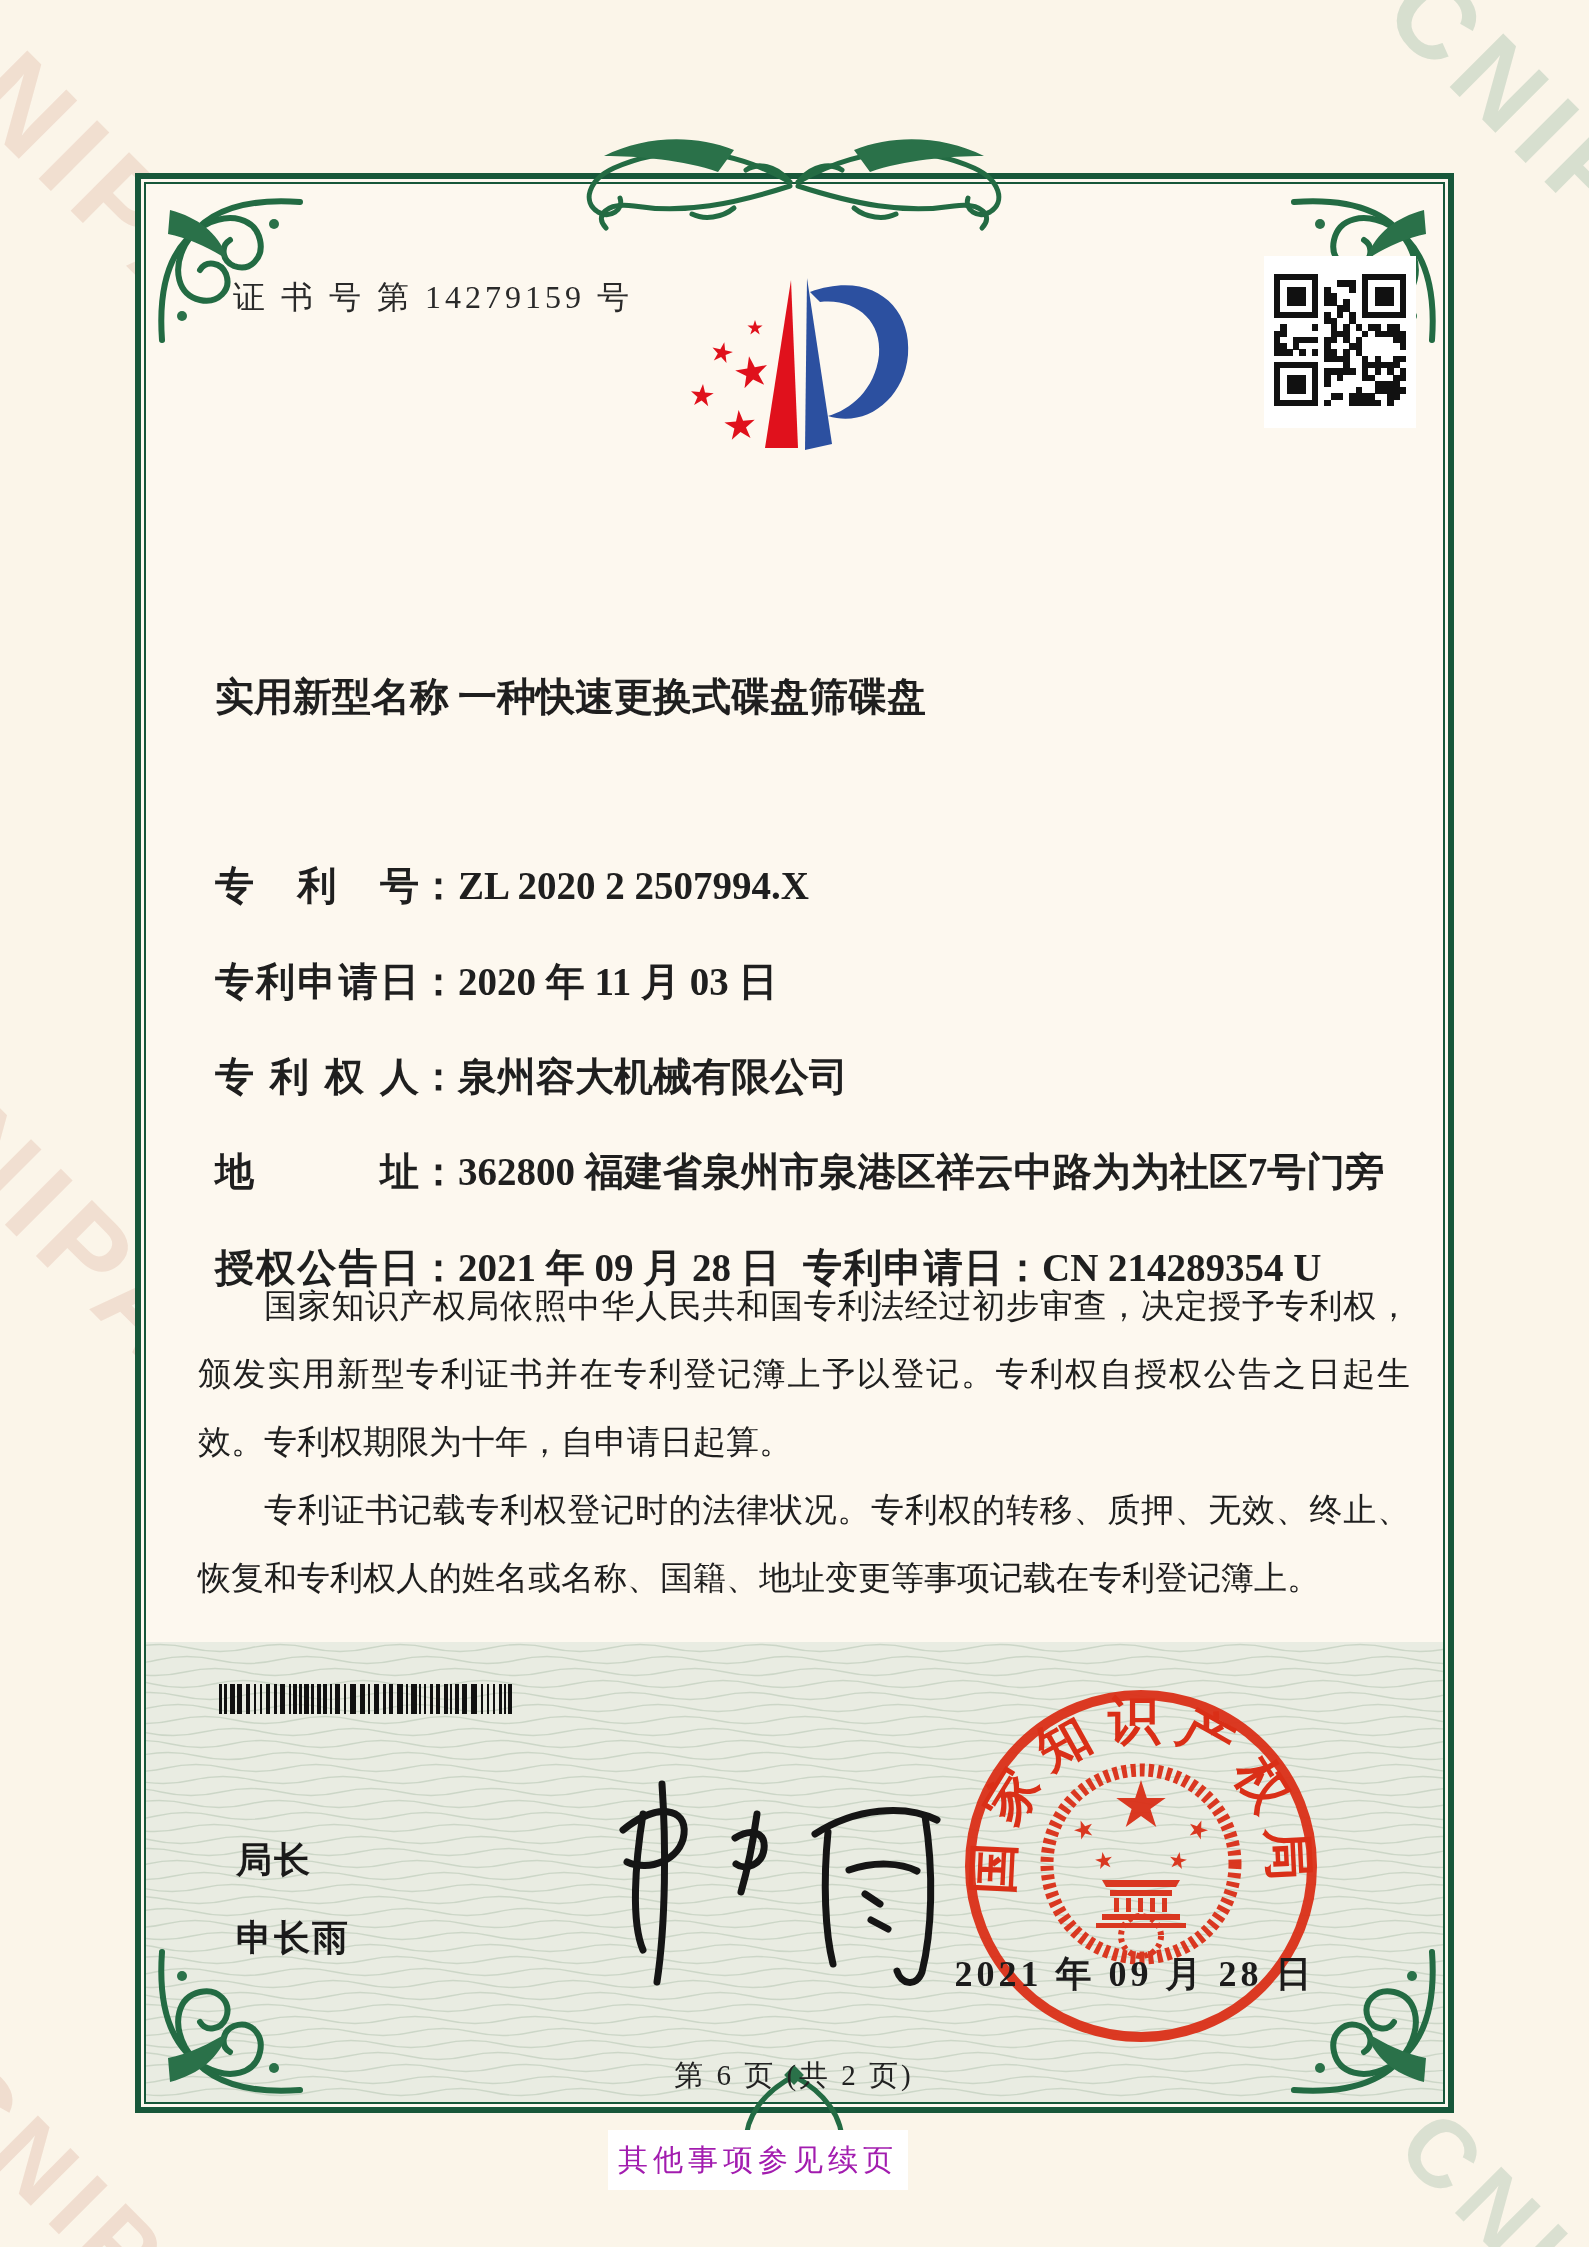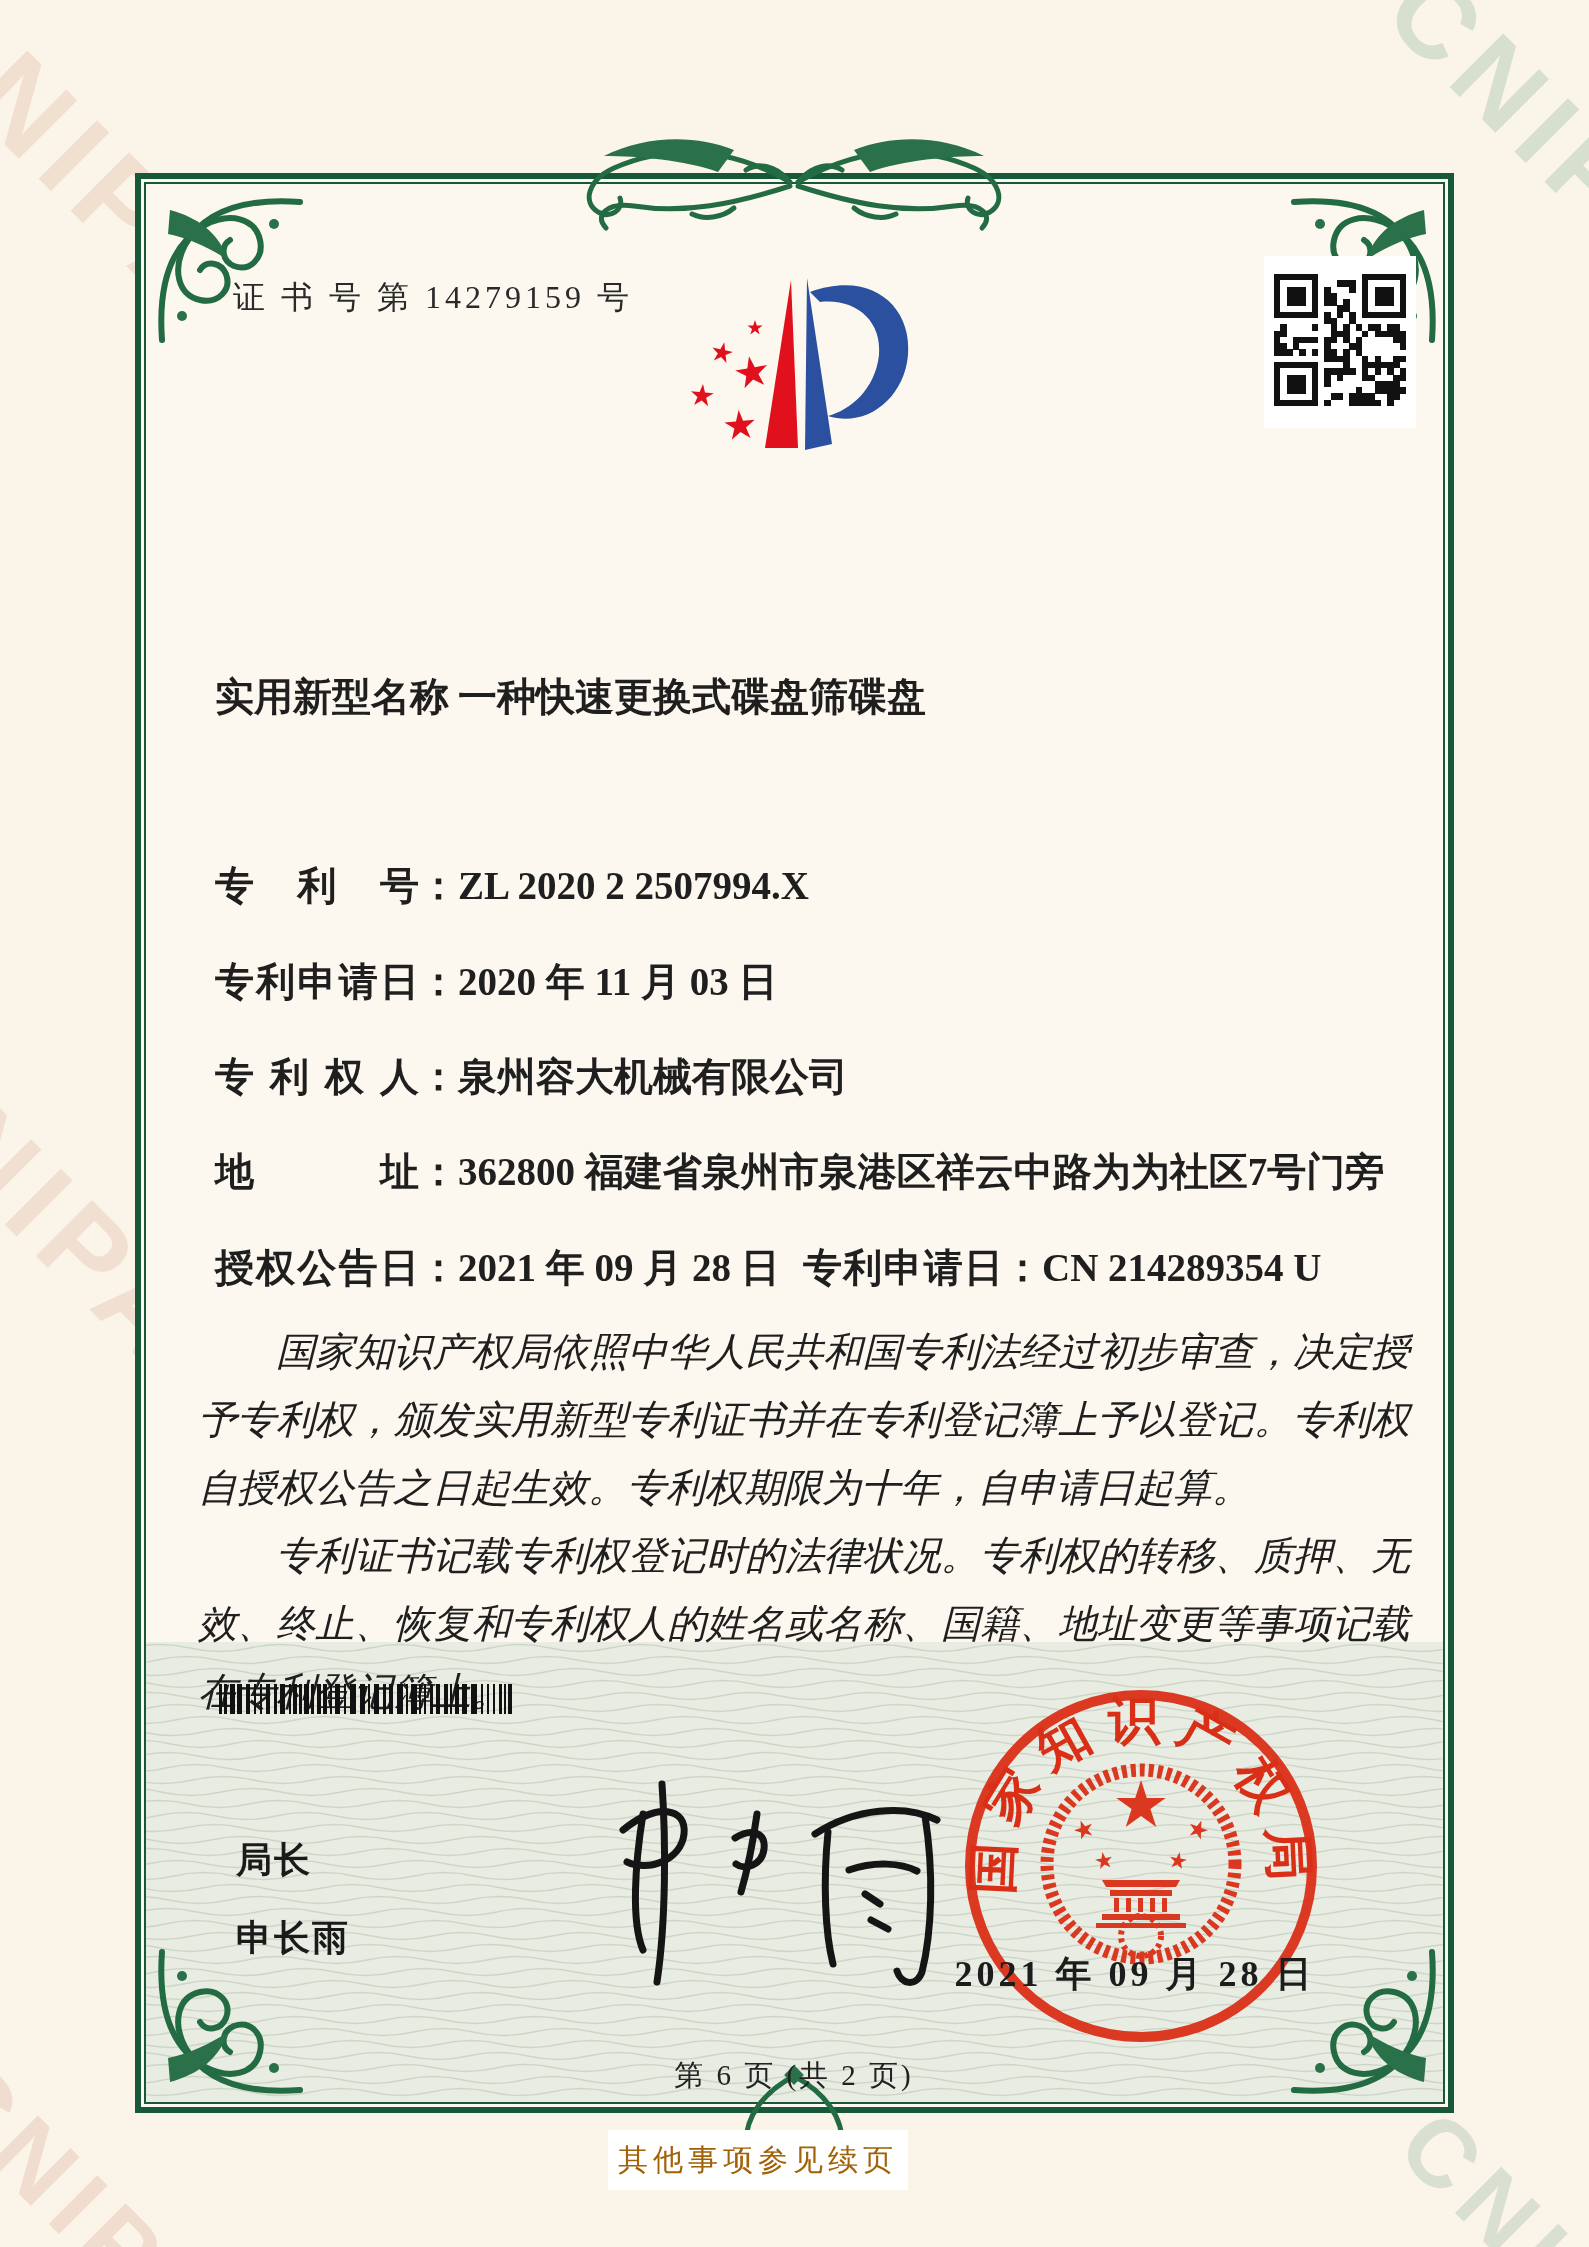--- a/index.html
+++ b/index.html
@@ -32,31 +32,31 @@
   .qr-wrap{position:absolute;left:1264px;top:256px;width:152px;height:172px;background:#ffffff;}
   .qr-wrap svg{position:absolute;left:10px;top:18px;}
   .title{position:absolute;left:0;top:476px;width:1589px;text-align:center;
          font-size:66px;font-weight:700;letter-spacing:14px;color:#111;}
   .frow{position:absolute;left:215px;width:1210px;font-size:39px;white-space:nowrap;font-weight:bold;}
   .r1{top:670px}.r2{top:764px}.r3{top:859px}.r4{top:955px}.r5{top:1050px}.r6{top:1145px}.r7{top:1241px}
   .flabel{display:inline-block;width:204px;text-align:justify;text-align-last:justify;vertical-align:top;}
   .flabel5{display:inline-block;width:204px;text-align:justify;text-align-last:justify;vertical-align:top;}
   .g2{position:absolute;left:588px;top:0;}
   .g2 .flabel5{width:200px;}
-  .paras{position:absolute;left:198px;top:1318px;width:1212px;font-size:39px;line-height:68px;text-align:justify;font-style:italic;}
+  .paras{position:absolute;left:198px;top:1272px;width:1212px;font-size:33px;line-height:68px;text-align:justify;}
   .paras p{margin:0;text-indent:2em;}
   .barcode{position:absolute;left:219px;top:1684px;}
   .signer{position:absolute;left:236px;font-family:"Liberation Sans","DejaVu Sans",sans-serif;
           font-weight:600;font-size:36px;letter-spacing:2px;color:#1a1a1a;text-align:right;}
   .signer1{top:1836px}.signer2{top:1914px}
   .signature{position:absolute;left:565px;top:1772px;}
   .seal{position:absolute;left:953px;top:1678px;}
   .pagenum{position:absolute;left:394px;top:2056px;width:800px;text-align:center;font-size:29px;letter-spacing:3px;color:#222;}
   .contnote{position:absolute;left:608px;top:2130px;width:300px;height:60px;background:#ffffff;
-            text-align:center;line-height:60px;font-size:30px;letter-spacing:5px;color:#a16207;z-index:6;}
+            text-align:center;line-height:60px;font-size:30px;letter-spacing:5px;color:#a21caf;z-index:6;}
 </style>
 </head>
 <body>
 
 <div class="wm wm1">CNIPA</div>
 <div class="wm wm2">CNIPA</div>
 <div class="wm wm3">CNIPA</div>
 <div class="wm wm4">CNIPA</div>
 <div class="wm wm5">CNIPA</div>
 <div class="wm wm6">CNIPA</div>

